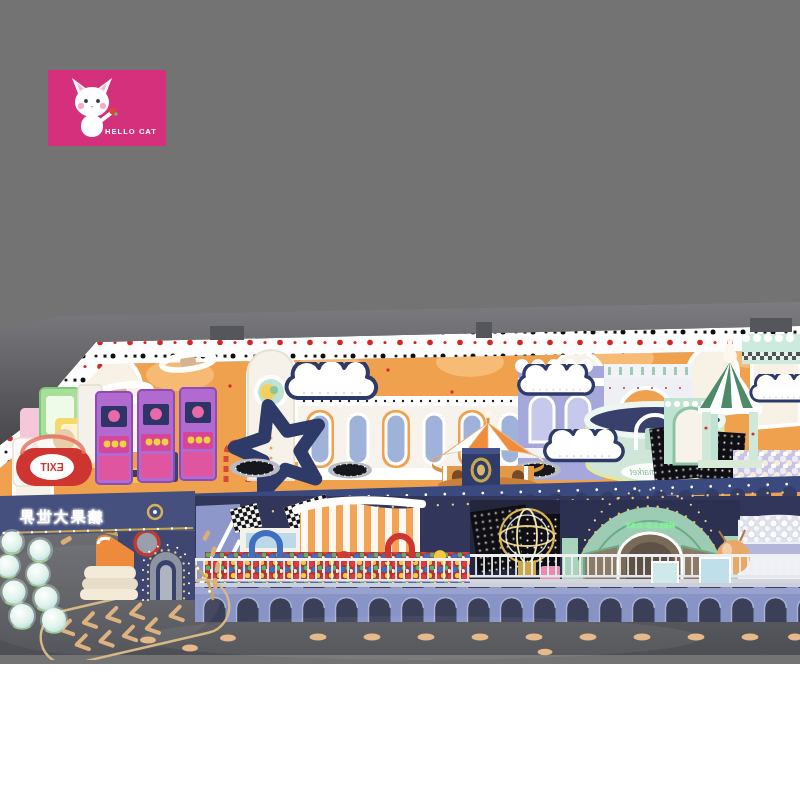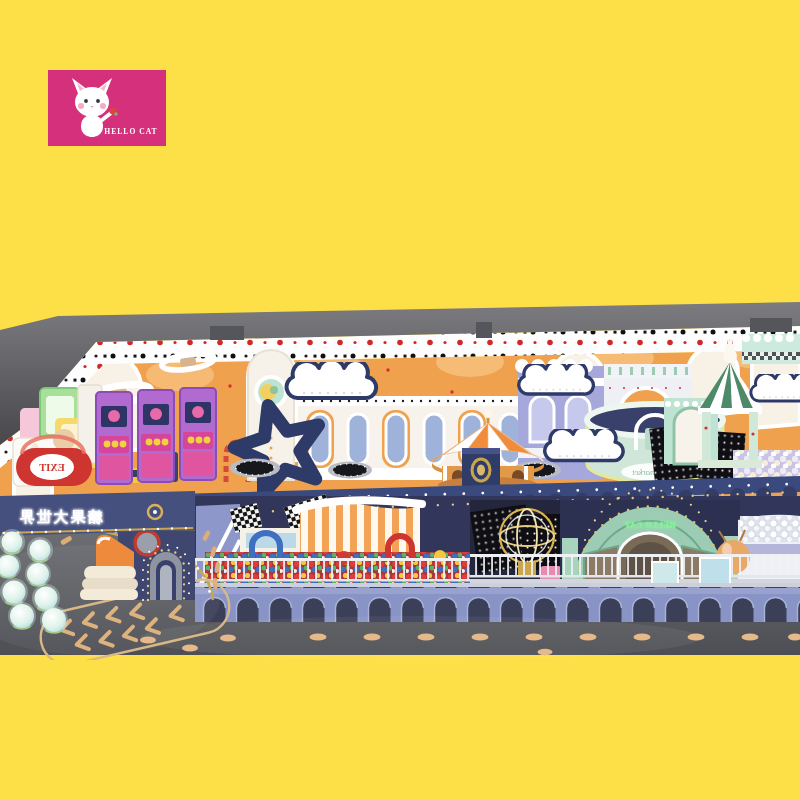--- a/index.html
+++ b/index.html
@@ -1,17 +1,17 @@
 <!DOCTYPE html>
 <html><head>
 <meta charset="utf-8">
 <style>
   html,body{margin:0;padding:0;background:#ffffff;}
-  .canvas{position:relative;width:800px;height:800px;background:#fde047;overflow:hidden;
-          font-family:Liberation Serif, serif;}
+  .canvas{position:relative;width:800px;height:664px;background:#737373;overflow:hidden;
+          font-family:Liberation Sans, sans-serif;}
   .logo{position:absolute;left:48px;top:70px;width:118px;height:76px;}
   .scene{position:absolute;left:0;top:300px;width:800px;height:360px;}
   svg text{user-select:none;}
 </style>
 </head>
 <body>
 <div class="canvas">
 
 <svg class="logo" viewBox="0 0 118 76">
   <rect x="0" y="0" width="118" height="76" fill="#d5307c"></rect>

